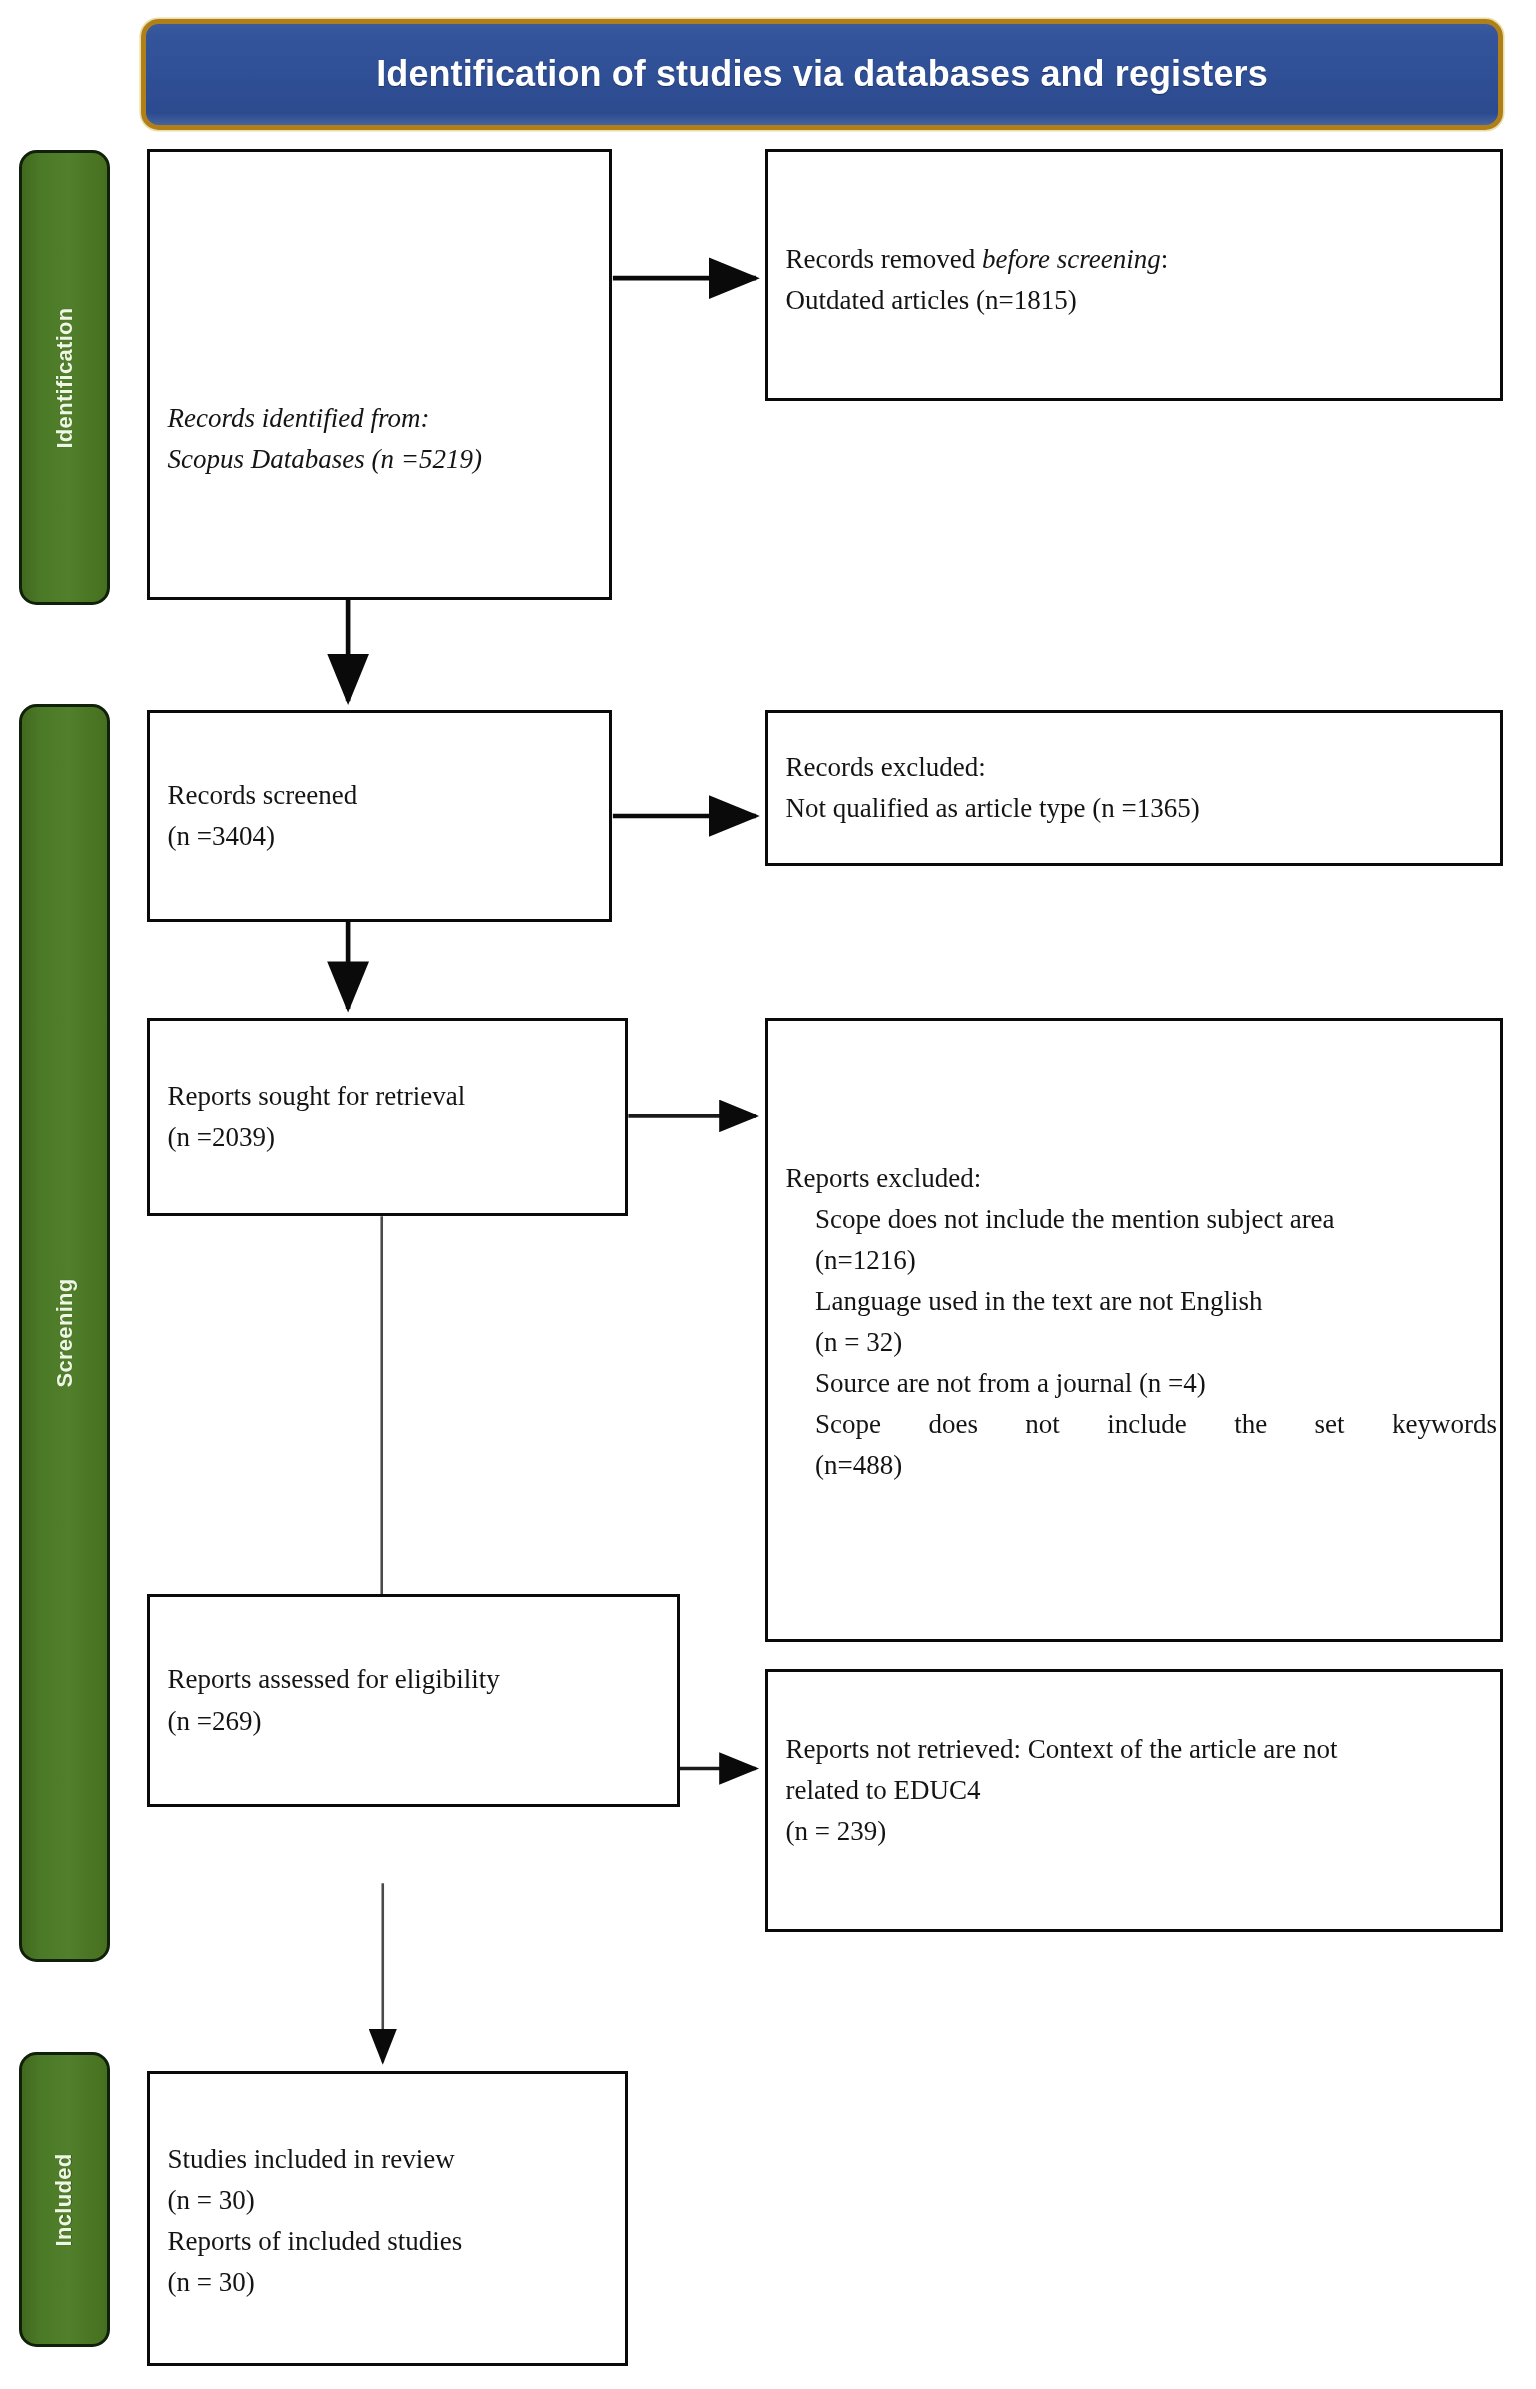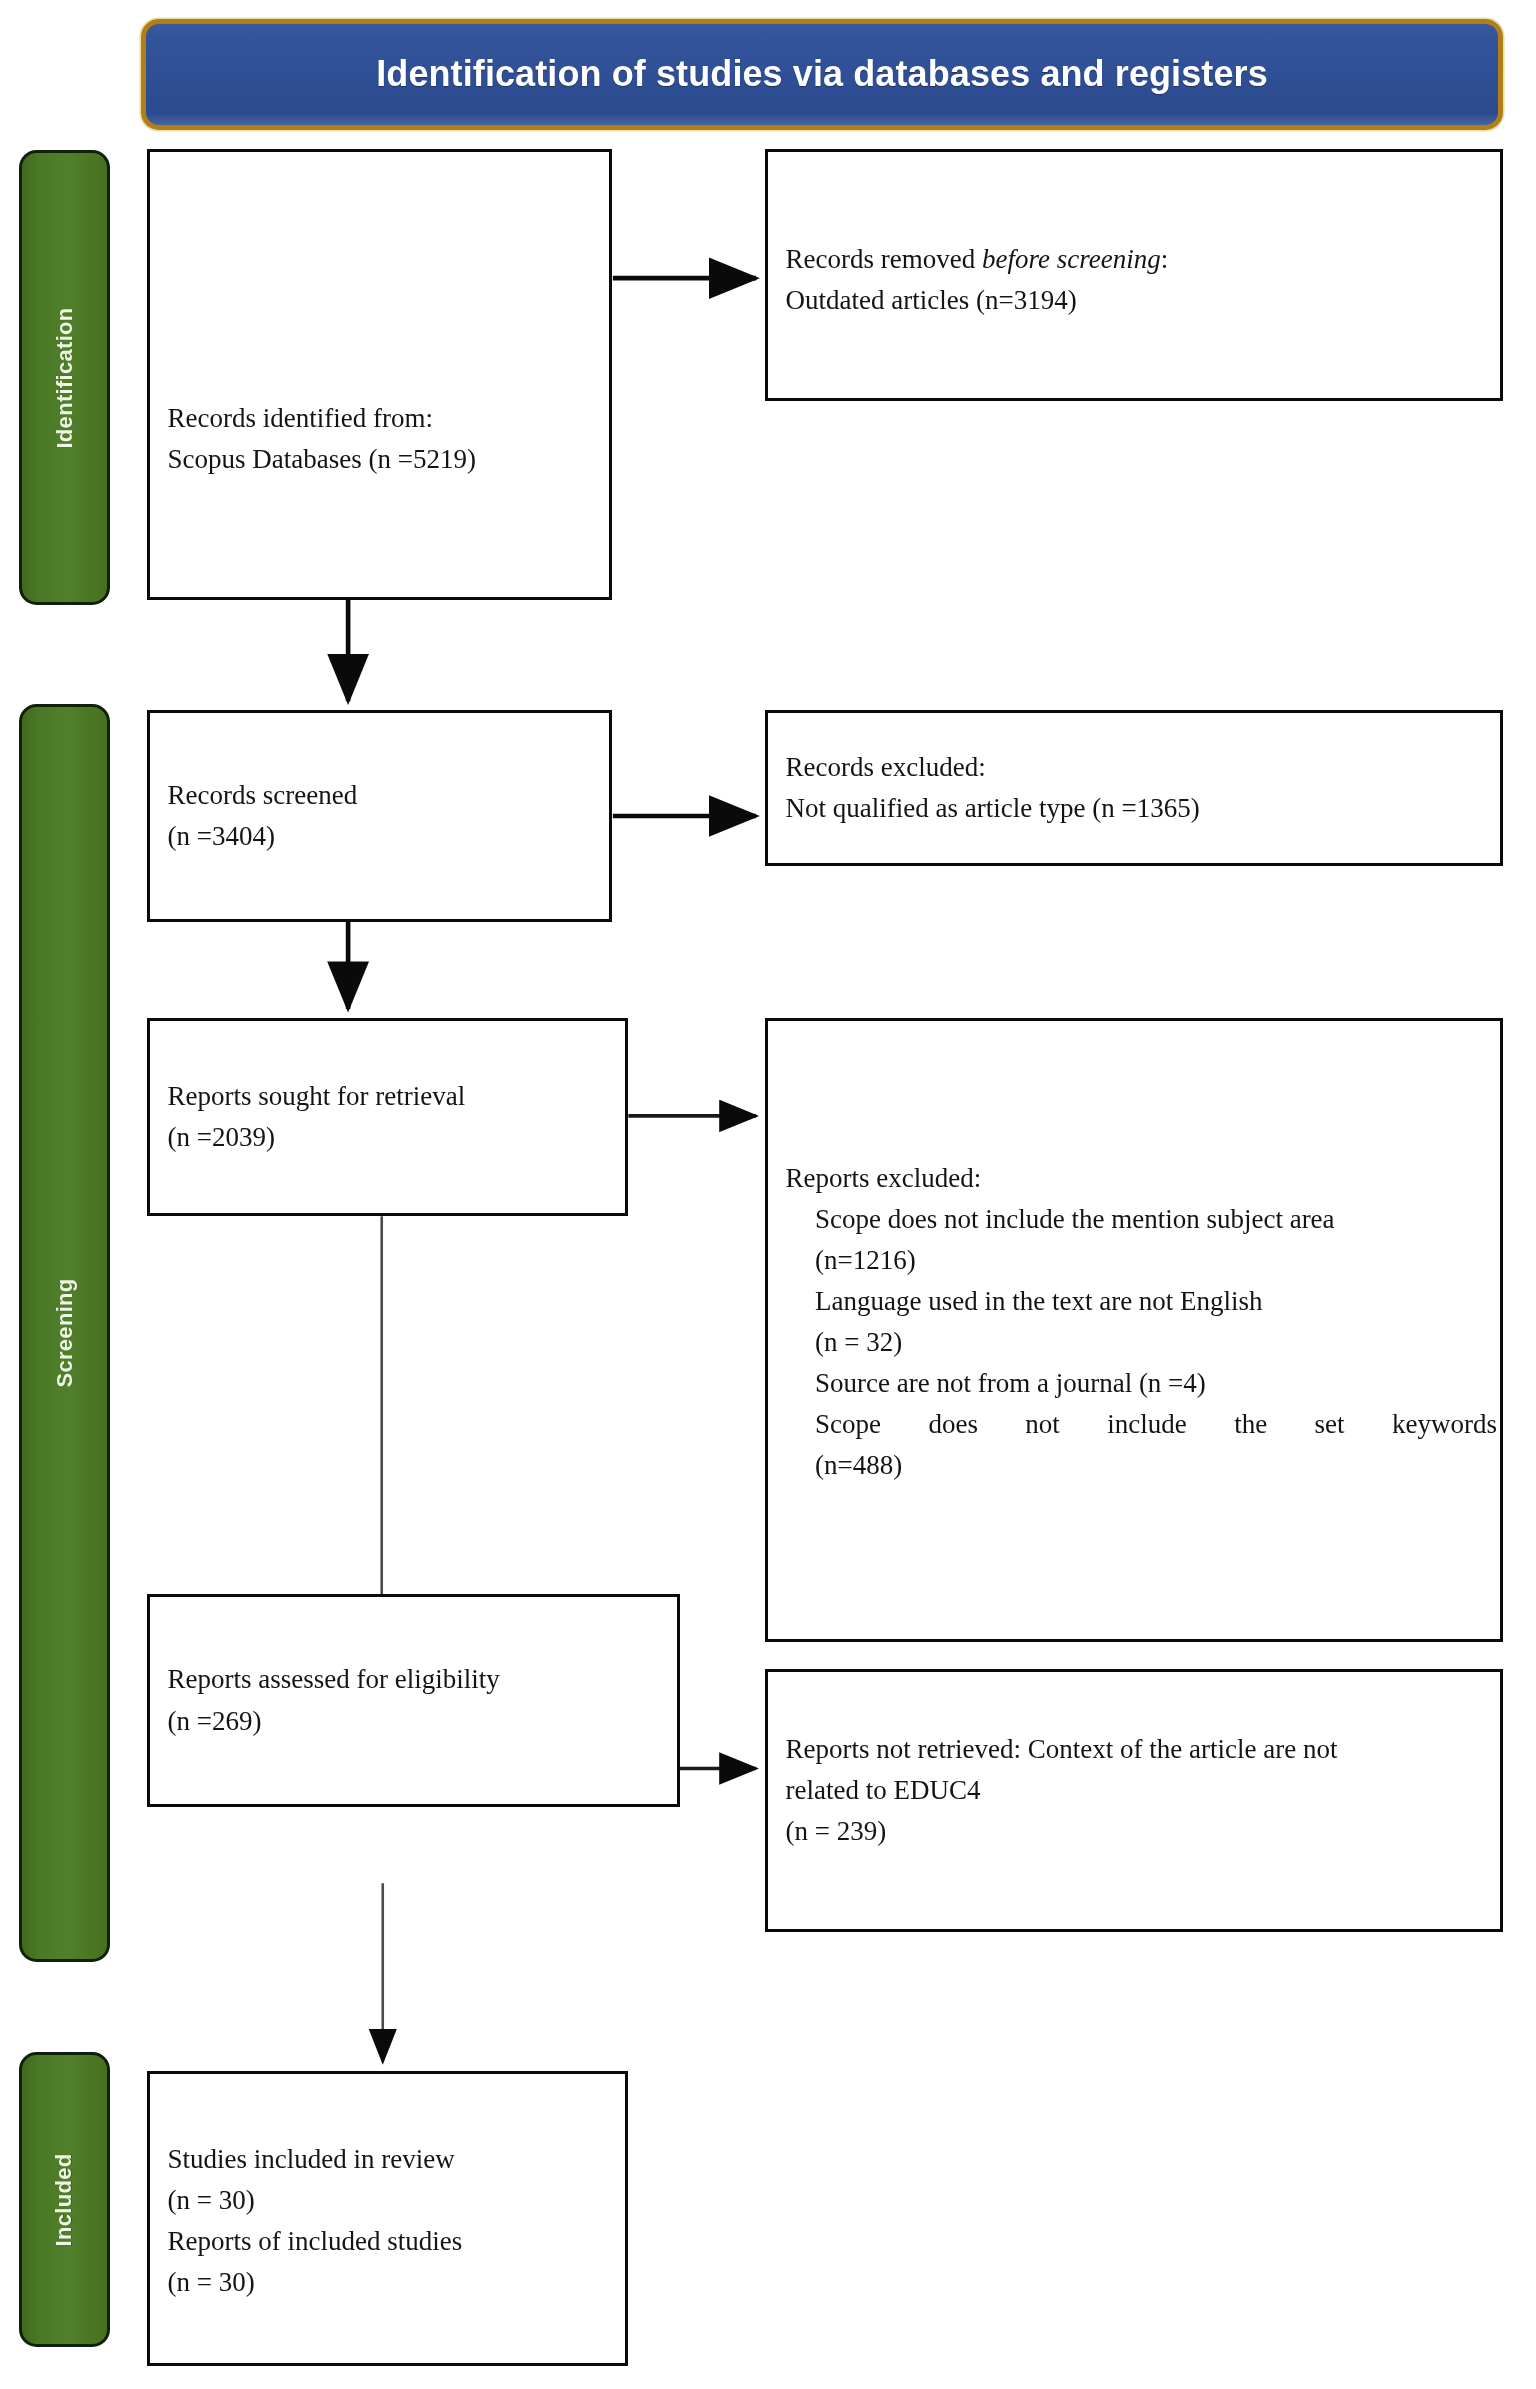--- a/index.html
+++ b/index.html
@@ -111,21 +111,21 @@
   #box-assessed    { left: 147px; top: 1594px; width: 533px;  height: 213px; }
   #box-included    { left: 147px; top: 2071px; width: 481px;  height: 295px; }
 
   
   #box-removed     { left: 765px; top: 149px;  width: 738px; height: 252px; }
   #box-excluded    { left: 765px; top: 710px; width: 738px; height: 156px; }
   #box-reports-exc { left: 765px; top: 1018px; width: 738px; height: 624px; }
   #box-notretr     { left: 765px; top: 1669px; width: 738px; height: 263px; }
 
   
-  #box-identified .stack { margin-top: 129px; }
+  #box-identified .stack { margin-top: 129px; font-style: italic; }
   #box-removed .stack    { margin-top: 9.3px; }
   #box-reports-exc .stack{ margin-top: -15.5px; }
   #box-notretr .stack    { margin-top: -20.7px; }
   #box-included .stack   { margin-top: 5.2px; }
 
   
   #wires { position: absolute; left: 0; top: 0; width: 1536px; height: 2389px; pointer-events: none; }
 </style>
 </head>
 <body>
@@ -178,21 +178,21 @@
   <div class="fbox" id="box-identified">
     <div class="stack">
       <div class="line">Records identified from:</div>
       <div class="line">Scopus Databases (n =5219)</div>
     </div>
   </div>
 
   <div class="fbox" id="box-removed">
     <div class="stack">
       <div class="line"><span>Records removed </span><em>before screening</em><span>:</span></div>
-      <div class="line">Outdated articles (n=3194)</div>
+      <div class="line">Outdated articles (n=1815)</div>
     </div>
   </div>
 
   <div class="fbox" id="box-screened">
     <div class="stack">
       <div class="line">Records screened</div>
       <div class="line">(n =3404)</div>
     </div>
   </div>
 

